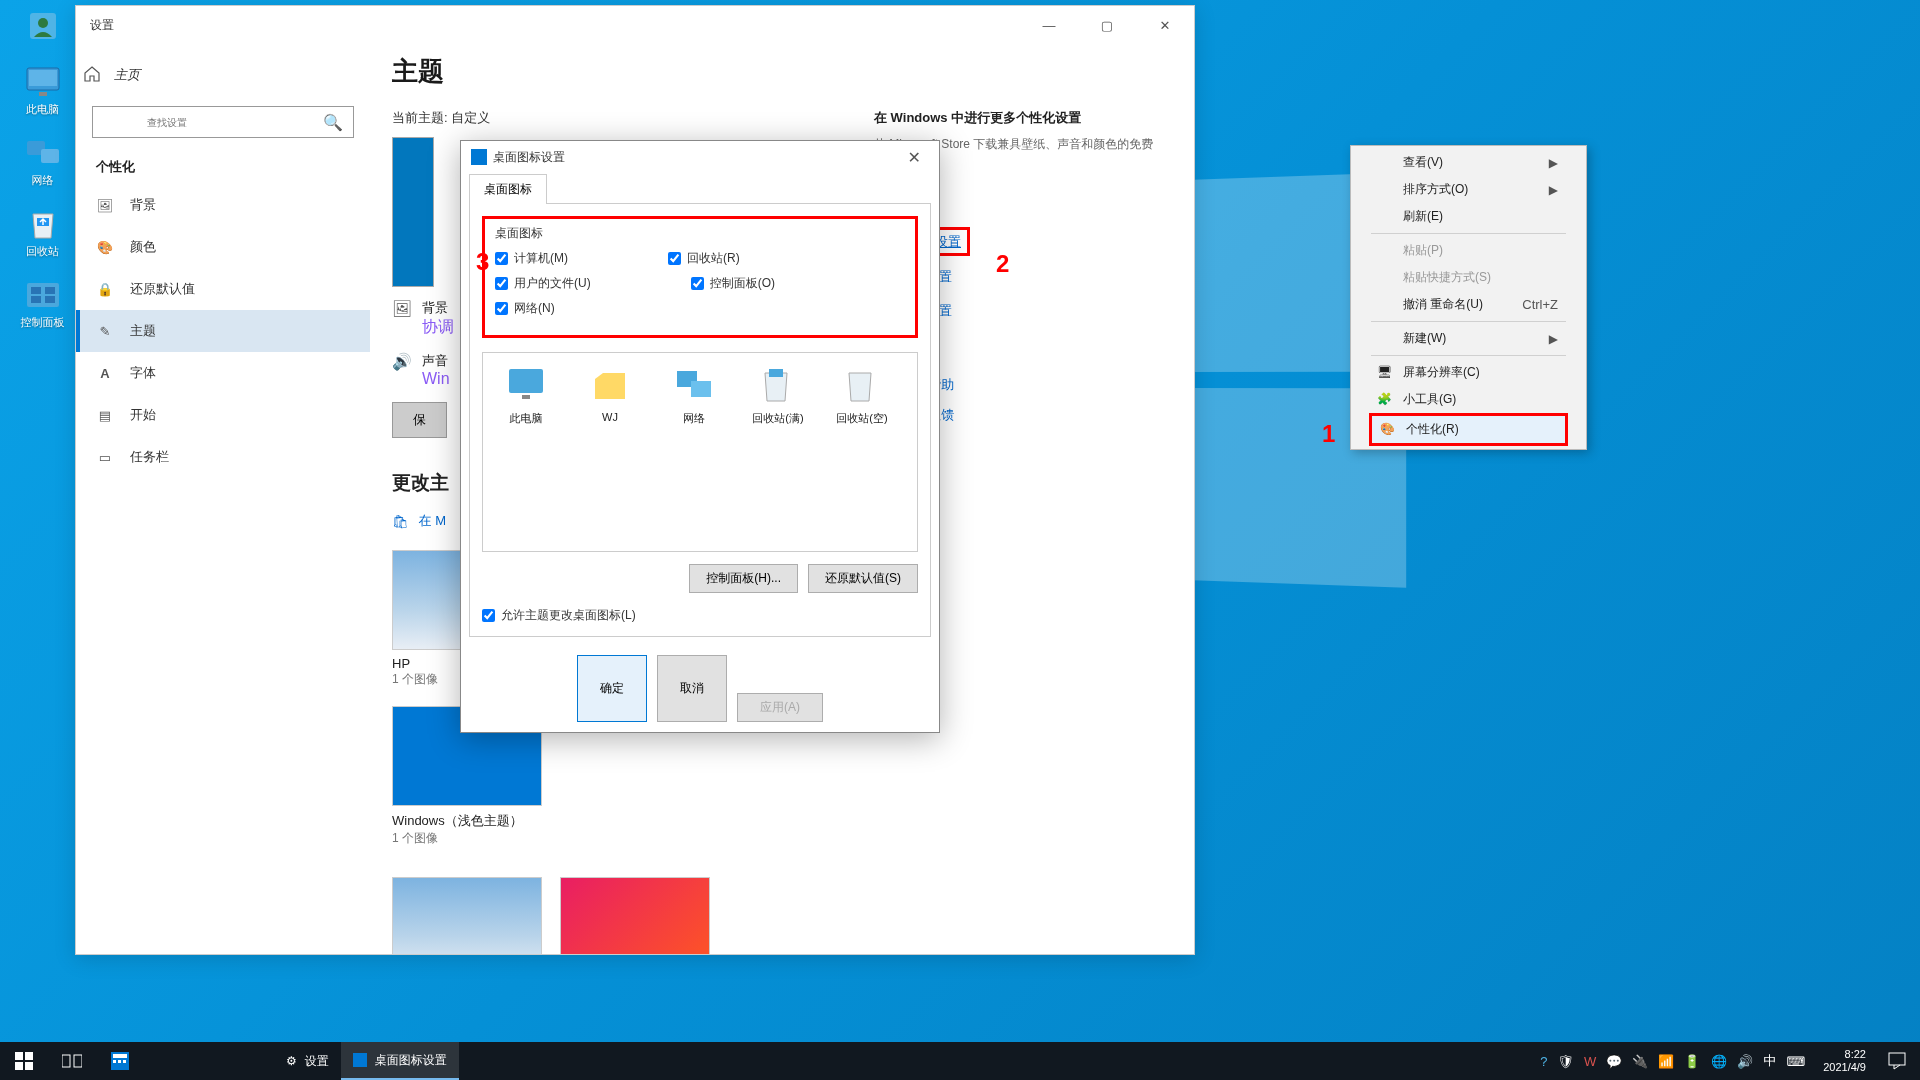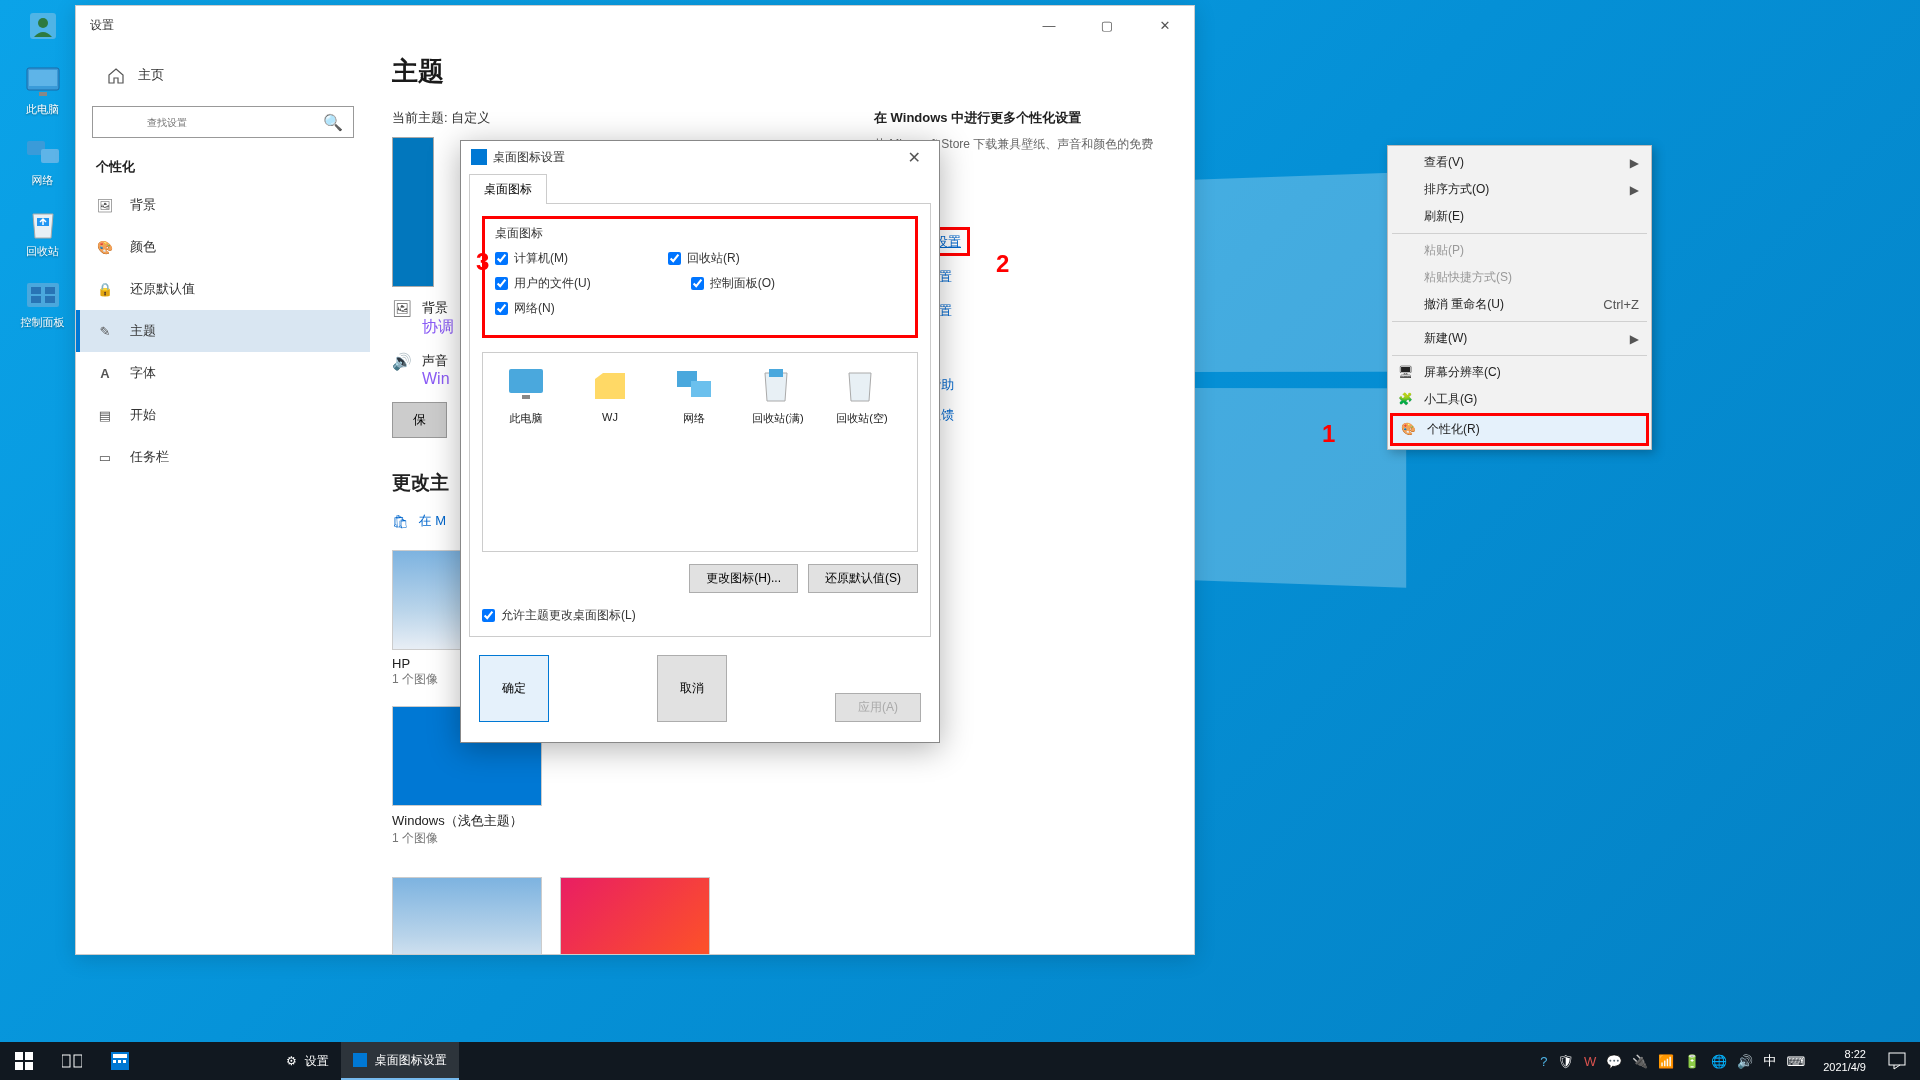--- a/index.html
+++ b/index.html
@@ -16,21 +16,21 @@
 .di .lbl { color: #fff; font-size: 11px; text-shadow: 0 1px 2px rgba(0,0,0,0.4); }
 
 
 .settings-win { position: absolute; left: 75px; top: 5px; width: 1120px; height: 950px; background: #fff; border: 1px solid #ccc; box-shadow: 0 4px 20px rgba(0,0,0,0.15); display: flex; flex-direction: column; }
 .titlebar { height: 38px; display: flex; align-items: center; padding: 0 0 0 14px; }
 .titlebar .ttl { font-size: 12px; color: #333; }
 .titlebar .wctrls { margin-left: auto; display: flex; }
 .titlebar .wctrls span { width: 58px; height: 38px; display: flex; align-items: center; justify-content: center; font-size: 13px; color: #555; cursor: pointer; }
 .settings-body { flex: 1; display: flex; overflow: hidden; }
 .sidebar { width: 294px; padding: 12px 0 0 0; border-right: none; }
-.side-home { display: flex; align-items: flex-end; padding: 10px 32px; font-size: 13px; color: #333; cursor: pointer; }
+.side-home { display: flex; align-items: flex-start; padding: 10px 8px; font-size: 13px; color: #333; cursor: pointer; font-style: italic; }
 .side-home svg { margin-right: 14px; }
 .search-box { margin: 12px 16px 18px; border: 1px solid #999; background: #fff; height: 32px; display: flex; align-items: center; padding: 0 10px; }
 .search-box input { border: none; outline: none; font-size: 10px; flex: 1; margin-left: 44px; }
 .search-box .sicon { color: #666; }
 .side-cat { padding: 2px 20px 8px; font-size: 13px; font-weight: 600; color: #222; }
 .side-item { display: flex; align-items: center; padding: 12px 20px; font-size: 13px; color: #333; cursor: pointer; }
 .side-item.active { background: #d9e6f2; border-left: 4px solid #0078d4; padding-left: 16px; }
 .side-item .sic { width: 18px; height: 18px; margin-right: 16px; display: flex; align-items: center; justify-content: center; color: #555; }
 
 .main { flex: 1; padding: 10px 40px 0 22px; overflow: hidden; }
@@ -76,27 +76,27 @@
 .chk-row { display: flex; gap: 100px; margin-bottom: 8px; }
 .chk { display: flex; align-items: center; gap: 6px; font-size: 12px; color: #333; }
 .chk input { width: 13px; height: 13px; }
 .icon-preview { border: 1px solid #ccc; height: 200px; padding: 14px; display: flex; gap: 26px; align-items: flex-start; background: #fff; }
 .ip-item { text-align: center; width: 58px; }
 .ip-item .ipi { width: 38px; height: 38px; margin: 0 auto 6px; }
 .ip-item .ipl { font-size: 11px; color: #222; }
 .dlg-btns { display: flex; justify-content: flex-end; gap: 10px; margin-top: 12px; }
 .dlg-btns button { padding: 5px 16px; font-size: 12px; border: 1px solid #adadad; background: #e1e1e1; cursor: pointer; }
 .allow-chk { margin-top: 14px; font-size: 12px; color: #333; display: flex; align-items: center; gap: 6px; }
-.dlg-footer { display: flex; justify-content: space-between; gap: 10px; padding: 10px 18px 20px; }
+.dlg-footer { display: flex; justify-content: center; gap: 10px; padding: 10px 18px 10px; }
 .dlg-footer button { padding: 5px 22px; font-size: 12px; border: 1px solid #adadad; background: #e1e1e1; cursor: pointer; }
 .dlg-footer button.primary { border: 1px solid #0078d4; background:#e5f1fb; }
 .dlg-footer button.disabled { color: #aaa; margin-top: 38px; }
 
 
-.ctx { position: absolute; left: 1350px; top: 145px; width: 265px; background: #f2f2f2; border: 1px solid #bbb; box-shadow: 3px 3px 10px rgba(0,0,0,0.25); z-index: 15; padding: 3px 2px; margin-left: 37px; }
+.ctx { position: absolute; left: 1350px; top: 145px; width: 237px; background: #f2f2f2; border: 1px solid #bbb; box-shadow: 3px 3px 10px rgba(0,0,0,0.25); z-index: 15; padding: 3px 18px; }
 .ctx-item { display: flex; align-items: center; padding: 5px 10px 5px 34px; font-size: 12px; color: #222; cursor: pointer; position: relative; }
 .ctx-item.dis { color: #999; }
 .ctx-item .arrow { margin-left: auto; color: #555; }
 .ctx-item .sc { margin-left: auto; color: #555; font-size: 13px; }
 .ctx-item .cic { position: absolute; left: 8px; width: 16px; height: 16px; }
 .ctx-sep { height: 1px; background: #d0d0d0; margin: 3px 2px; }
 .ctx-item.boxed { border: 3px solid #ff0000; background:#e5f1fb; }
 
 
 .ann { position: absolute; color: #ff0000; font-size: 24px; font-weight: bold; z-index: 30; }
@@ -385,21 +385,21 @@
       <div class="ip-item">
           <div class="ipi">
             <svg width="34" height="38">
               <path d="M6 6 L28 6 L26 34 L8 34 Z" fill="#e8f0f5" stroke="#aaa"></path>
             </svg>
           </div>
           <div class="ipl">回收站(空)</div>
         </div>
     </div>
     <div class="dlg-btns">
-      <button>更改图标(H)...</button>
+      <button>控制面板(H)...</button>
       <button>还原默认值(S)</button>
     </div>
     <label class="allow-chk">
         <input type="checkbox" checked="" style="">
         <span>允许主题更改桌面图标(L)</span>
       </label>
   </div>
   <div class="dlg-footer">
     <button class="primary">确定</button>
     <button>取消</button>

